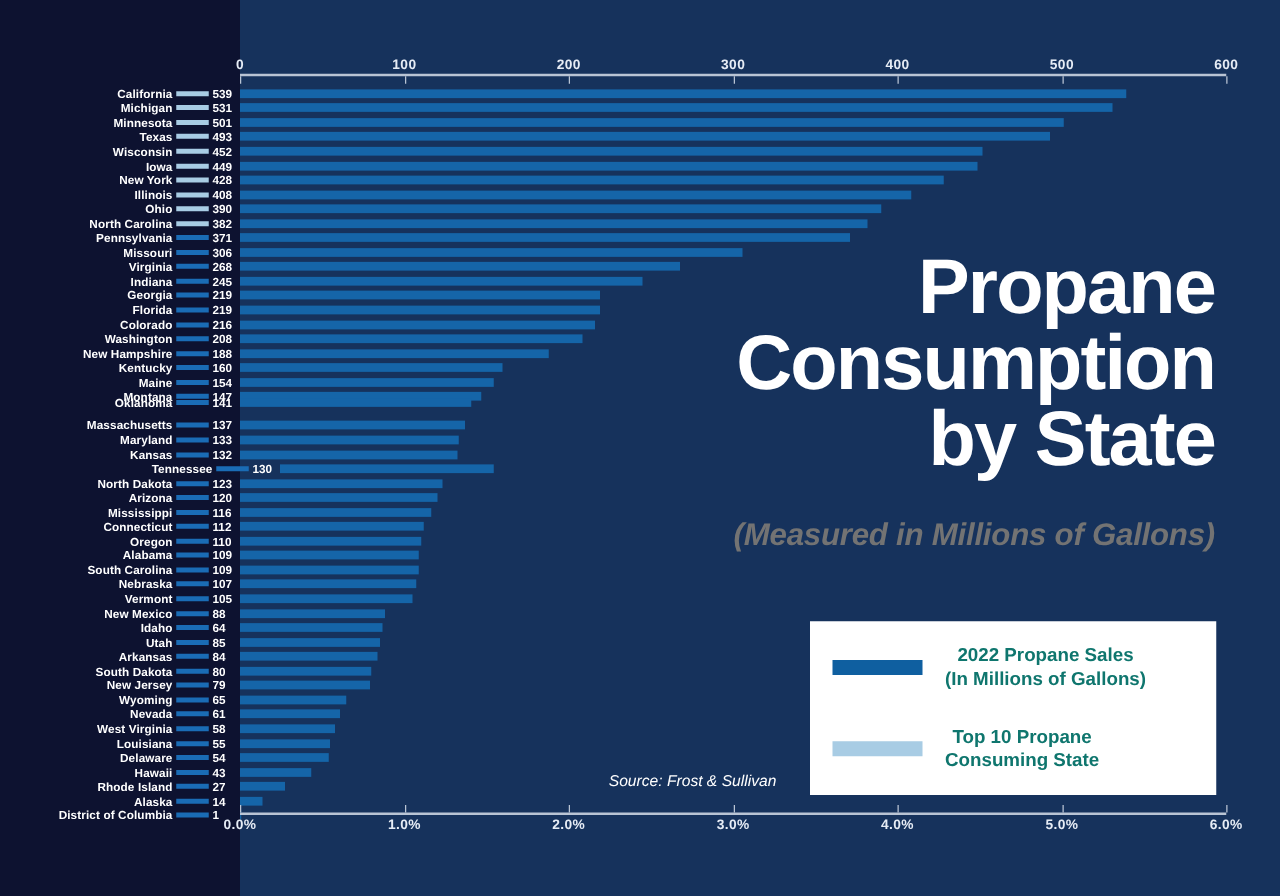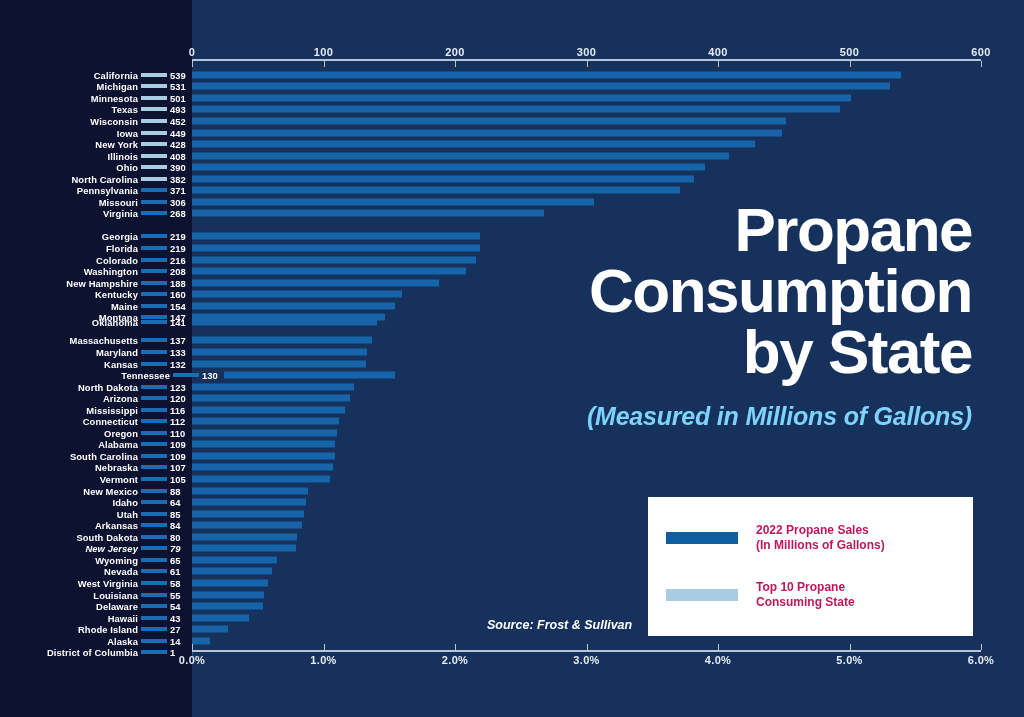--- a/index.html
+++ b/index.html
@@ -113,22 +113,22 @@
     text-align: right;
   }
   #chart-title {
     color: #ffffff;
     font-size: 62px;
     line-height: 0.98;
     font-weight: 700;
     letter-spacing: -1.5px;
   }
   #chart-subtitle {
-    margin-top: 20px;
-    color: #7dd3fc;
+    margin-top: 32px;
+    color: #737373;
     font-size: 25px;
     font-style: italic;
     font-weight: 600;
     letter-spacing: -0.2px;
   }
 
   
   #legend {
     position: absolute;
     left: 648px; top: 497px;
@@ -138,35 +138,36 @@
     flex-direction: column;
     justify-content: center;
     gap: 26px;
     padding: 0 18px;
   }
   .legend-item { display: flex; align-items: center; gap: 18px; }
   .legend-swatch { width: 72px; height: 12px; flex: 0 0 auto; }
   .legend-swatch.primary { background: #0f5fa0; }
   .legend-swatch.secondary { background: #a8cce4; }
   .legend-text {
-    color: #be185d;
-    font-size: 12px;
+    color: #0f766e;
+    font-size: 15px;
     font-weight: 700;
     line-height: 1.28;
     white-space: pre-line;
+    text-align: center;
   }
 
   
   #source-note {
     position: absolute;
     left: 487px; top: 618px;
     color: #ffffff;
     font-size: 12.5px;
     font-style: italic;
-    font-weight: 700;
+    font-weight: 400;
     white-space: nowrap;
   }
 </style>
 </head>
 <body>
 
 <div id="stage">
 
   <div id="plot-panel"></div>
 
@@ -262,20 +263,26 @@
         <div class="row-connector"></div>
         <div class="row-value">306</div>
         <div class="row-bar" style="width: 402.39px;"></div>
       </div>
       <div class="row" style="top: 207.6px;">
         <div class="row-label">Virginia</div>
         <div class="row-connector"></div>
         <div class="row-value">268</div>
         <div class="row-bar" style="width: 352.42px;"></div>
       </div>
+      <div class="row" style="top: 219.15px;">
+        <div class="row-label">Indiana</div>
+        <div class="row-connector"></div>
+        <div class="row-value">245</div>
+        <div class="row-bar" style="width: 322.175px;"></div>
+      </div>
       <div class="row" style="top: 230.7px;">
         <div class="row-label">Georgia</div>
         <div class="row-connector"></div>
         <div class="row-value">219</div>
         <div class="row-bar" style="width: 287.985px;"></div>
       </div>
       <div class="row" style="top: 242.25px;">
         <div class="row-label">Florida</div>
         <div class="row-connector"></div>
         <div class="row-value">219</div>
@@ -424,21 +431,21 @@
         <div class="row-connector"></div>
         <div class="row-value">84</div>
         <div class="row-bar" style="width: 110.46px;"></div>
       </div>
       <div class="row" style="top: 531px;">
         <div class="row-label">South Dakota</div>
         <div class="row-connector"></div>
         <div class="row-value">80</div>
         <div class="row-bar" style="width: 105.2px;"></div>
       </div>
-      <div class="row" style="top: 542.55px; font-style: italic;">
+      <div class="row" style="top: 542.55px;">
         <div class="row-label">New Jersey</div>
         <div class="row-connector"></div>
         <div class="row-value">79</div>
         <div class="row-bar" style="width: 103.885px;"></div>
       </div>
       <div class="row" style="top: 554.1px;">
         <div class="row-label">Wyoming</div>
         <div class="row-connector"></div>
         <div class="row-value">65</div>
         <div class="row-bar" style="width: 85.475px;"></div>

